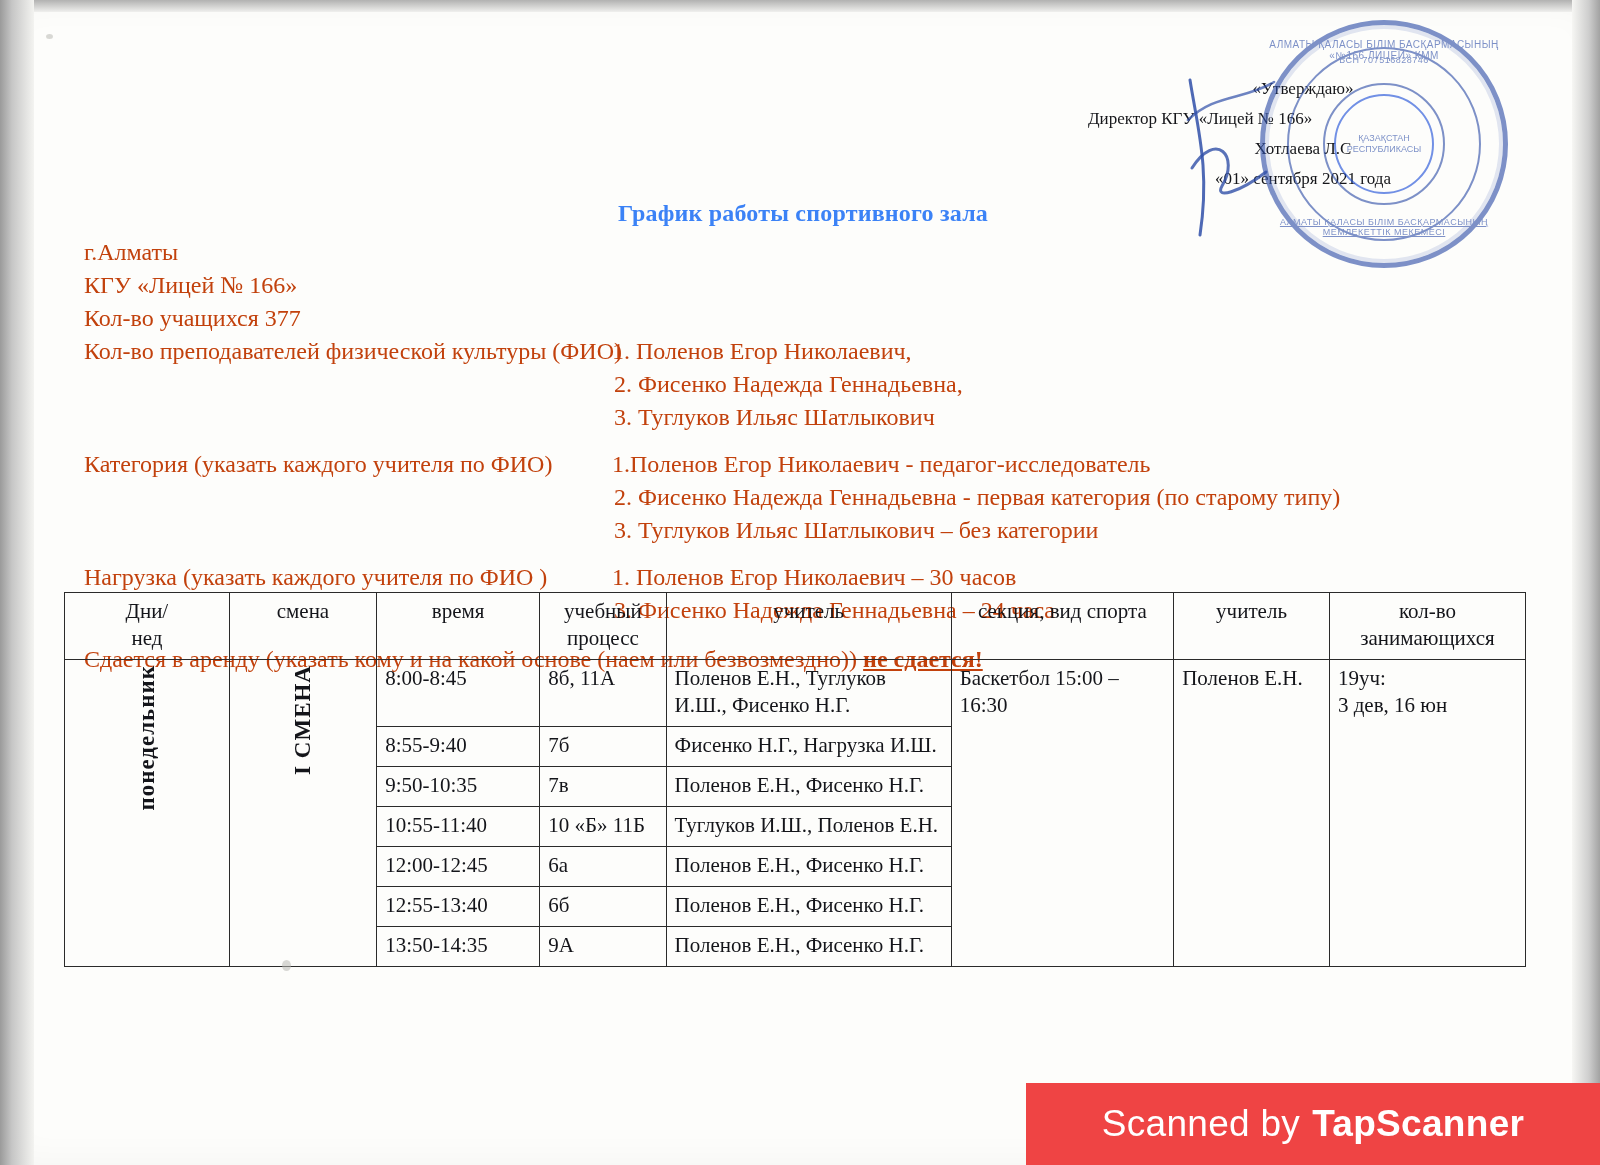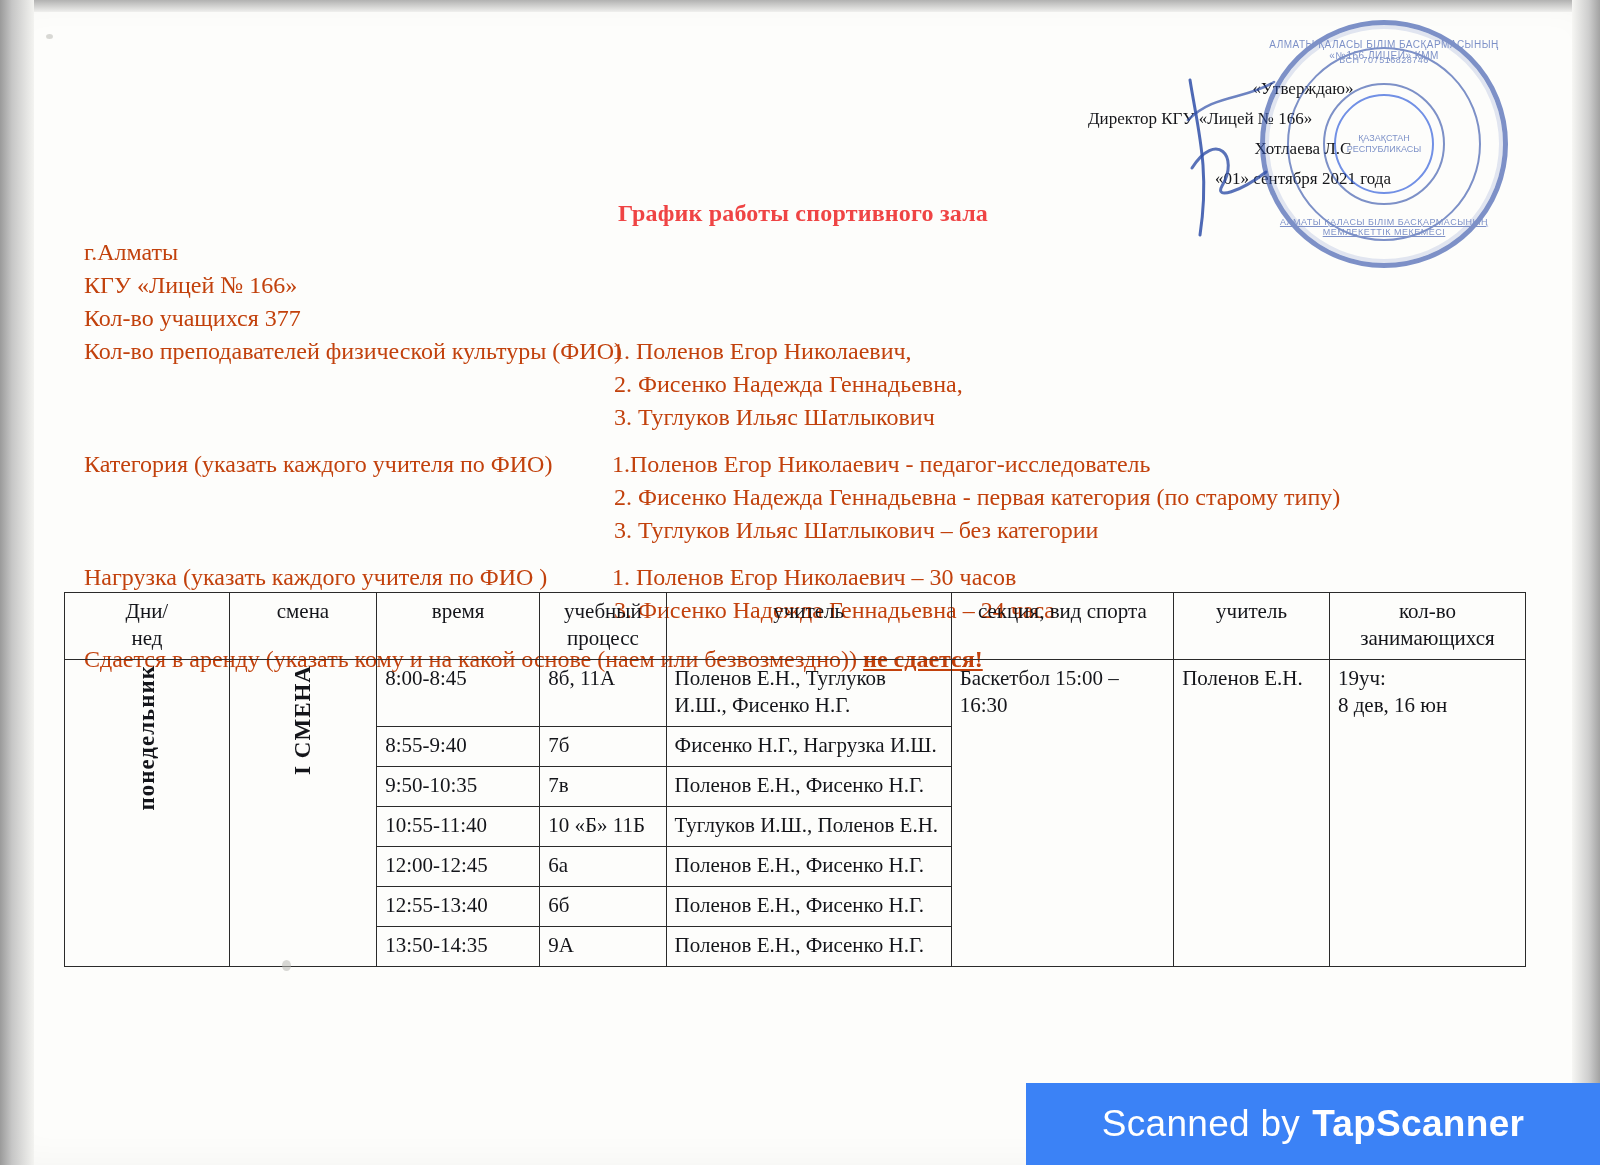--- a/index.html
+++ b/index.html
@@ -136,21 +136,21 @@
   .signature svg { width: 100%; height: 100%; }
 
   
   .title {
     position: absolute;
     left: 0; right: 0;
     top: 188px;
     text-align: center;
     font-size: 24px;
     font-weight: bold;
-    color: #ef4444;
+    color: #3b82f6;
     letter-spacing: .2px;
   }
 
   
   .meta {
     position: absolute;
     left: 50px;
     top: 224px;
     width: 1420px;
     font-size: 24px;
@@ -205,21 +205,21 @@
   }
   .hdr-left { text-align: left; }
 
   
   .watermark {
     position: absolute;
     right: 0;
     bottom: 0;
     width: 574px;
     height: 82px;
-    background: #3b82f6;
+    background: #ef4444;
     color: #ffffff;
     display: flex;
     align-items: center;
     justify-content: center;
     font-family: "Liberation Sans", sans-serif;
     font-size: 37px;
     letter-spacing: .3px;
   }
   .watermark .light { font-weight: 400; margin-right: 12px; }
   .watermark .bold  { font-weight: 700; }
@@ -328,21 +328,21 @@
           <td class="cell-vert" rowspan="7">
             <span class="vert">I СМЕНА</span>
           </td>
           <td>8:00-8:45</td>
           <td>8б, 11А</td>
           <td>Поленов Е.Н., Туглуков И.Ш.,   Фисенко Н.Г.</td>
           <td rowspan="7">Баскетбол  15:00 – 16:30</td>
           <td rowspan="7">Поленов Е.Н.</td>
           <td rowspan="7">
             <div>19уч:</div>
-            <div>8 дев, 16 юн</div>
+            <div>3 дев, 16 юн</div>
           </td>
         </tr>
         <tr>
           <td>8:55-9:40</td>
           <td>7б</td>
           <td>Фисенко Н.Г., Нагрузка И.Ш.</td>
         </tr>
         <tr>
           <td>9:50-10:35</td>
           <td>7в</td>

